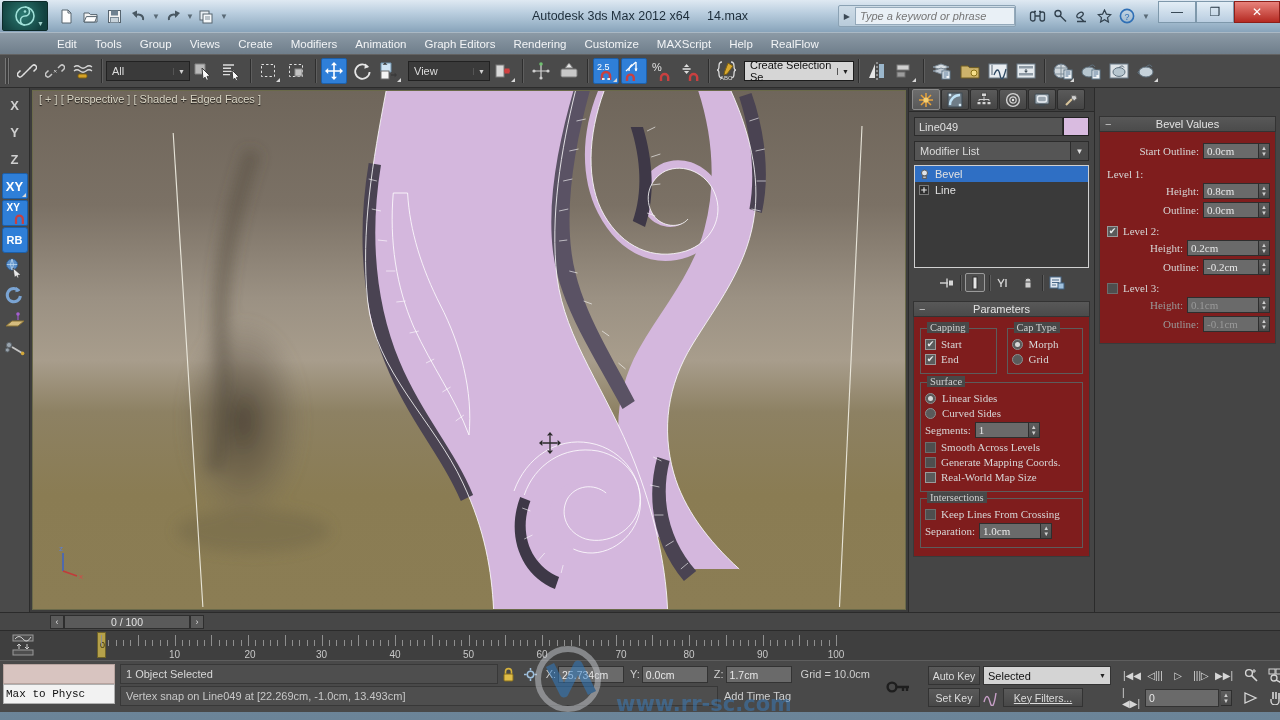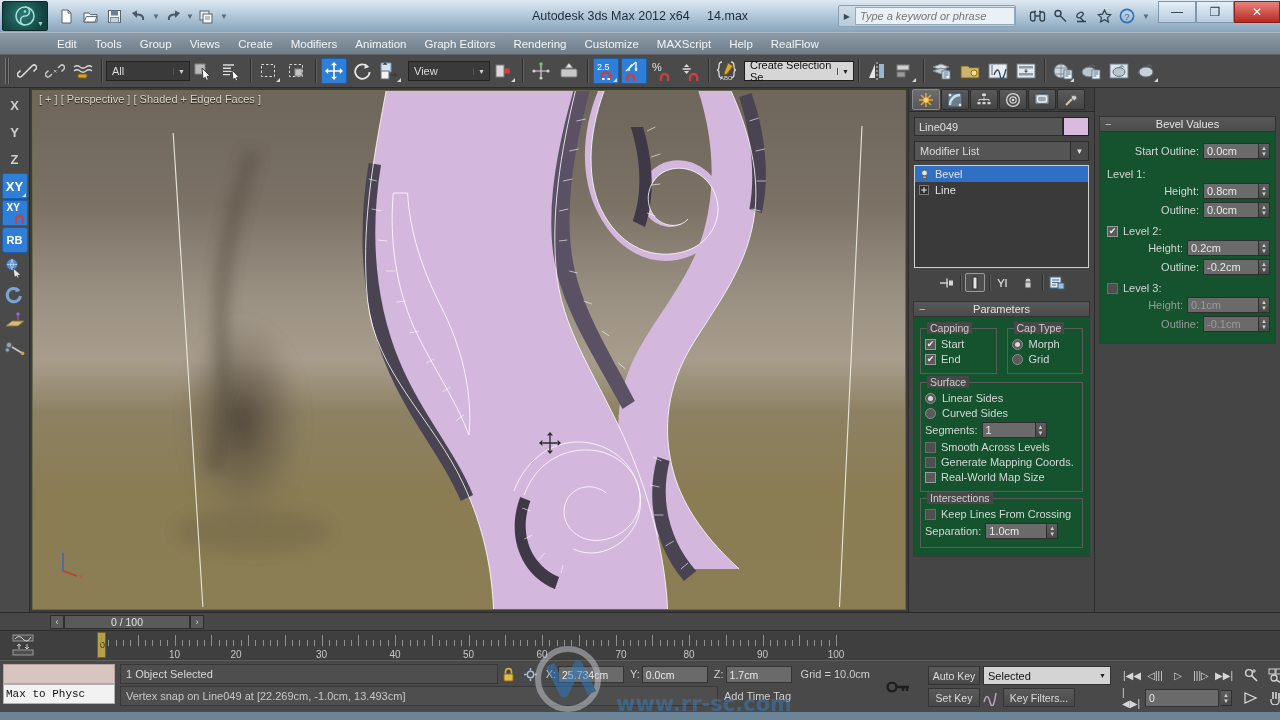--- a/index.html
+++ b/index.html
@@ -116,21 +116,21 @@
   .sbtn { width:20px; height:19px; display:flex; align-items:center; justify-content:center;
     border:1px solid transparent; border-radius:2px; }
   .sbtn.framed { border:1px solid #9a9a9a; background:#4e4e4e;}
   .sbsep { width:1px; height:16px; background:#303030; box-shadow:1px 0 0 #5e5e5e; }
 
   .rollout { margin:3px 4px 0 4px; }
   .ro-head { height:16px; background:linear-gradient(180deg,#585858,#4b4b4b);
     border:1px solid #333; display:flex; align-items:center; justify-content:center;
     font-size:11px; color:#e3e3e3; position:relative; }
   .ro-head .minus { position:absolute; left:5px; top:1px; font-size:11px; color:#ccc; }
-  .ro-body { border:1px solid #3a3a3a; border-top:none; padding:5px 4px 6px 4px; background:#14532d; }
+  .ro-body { border:1px solid #3a3a3a; border-top:none; padding:5px 4px 6px 4px; background:#7f1d1d;font-family:Liberation Serif, serif; }
   .grp { border:1px solid #5c5c5c; margin:6px 2px 2px 2px; padding:6px 4px 5px 4px;
     position:relative; }
   .grp > .gl { position:absolute; top:-7px; left:6px; background:#484848; padding:0 3px;
     font-size:10.5px; color:#cfcfcf; }
   .row { display:flex; align-items:center; margin:3px 0; font-size:11px; color:#d6d6d6; }
   .chk { width:11px; height:11px; border:1px solid #9a9a9a; background:#5a5a5a; margin-right:5px;
     display:flex; align-items:center; justify-content:center; font-size:9px; color:#e8e8e8; }
   .chk.off { border-color:#6d6d6d; background:#4e4e4e; }
   .rad { width:11px; height:11px; border-radius:50%; border:1px solid #8e8e8e; background:#5a5a5a;
     margin-right:6px; display:flex; align-items:center; justify-content:center; }
@@ -185,23 +185,23 @@
   .sb-row2 { display:flex; align-items:center; height:20px; }
   .sb-status { flex:1; height:20px; background:#4e4e4e; border:1px solid #383838; color:#c8c8c8;
     font-size:11px; line-height:18px; padding-left:5px; }
   .timetag { font-size:11px; color:#cfcfcf; margin-left:6px; width:146px; }
 
   .sb-right { width:410px; display:flex; align-items:center; padding:2px 3px; gap:3px; }
   .keycol { display:flex; flex-direction:column; gap:3px; }
   .kbtn { width:52px; height:19px; background:linear-gradient(180deg,#5a5a5a,#484848);
     border:1px solid #333; font-size:10.5px; color:#dcdcdc; display:flex;
     align-items:center; justify-content:center; }
-  .keyfilt { width:72px; height:19px; background:linear-gradient(180deg,#5a5a5a,#484848);
+  .keyfilt { width:80px; height:19px; background:linear-gradient(180deg,#5a5a5a,#484848);
     border:1px solid #333; font-size:10.5px; color:#dcdcdc; display:flex;
-    align-items:center; justify-content:center; }
+    align-items:center; justify-content:center;text-decoration:underline; }
   .selcombo { width:128px; height:19px; background:#d4d4d4; border:1px solid #333;
     font-size:11px; color:#111; display:flex; align-items:center; padding-left:4px; }
   .selcombo .cd { margin-left:auto; font-size:7px; padding-right:4px; color:#222;}
   .navbtn { width:22px; height:20px; display:flex; align-items:center; justify-content:center;
     border:1px solid transparent; border-radius:2px; color:#d6d6d6; font-size:10px; }
   .keyfield { width:74px; height:18px; background:#6a6a6a; border:1px solid #333;
     font-size:10.5px; color:#e8e8e8; line-height:17px; padding-left:3px; }
   .keysep { width:1px; height:30px; background:#333; box-shadow:1px 0 0 #5e5e5e; margin:0 2px;}
 
   
@@ -1218,21 +1218,21 @@
         <div class="tick" style="left: 731.2px; height: 6px;"></div>
         <div class="tick" style="left: 738.55px; height: 6px;"></div>
         <div class="tick" style="left: 745.9px; height: 6px;"></div>
         <div class="tick" style="left: 753.25px; height: 11px;"></div>
         <div class="tick" style="left: 760.6px; height: 6px;"></div>
         <div class="tick" style="left: 767.95px; height: 6px;"></div>
         <div class="tick" style="left: 775.3px; height: 6px;"></div>
         <div class="tick" style="left: 782.65px; height: 6px;"></div>
         <div class="tick" style="left: 790px; height: 11px;"></div>
         <div class="tlabel" style="left: 128.5px;">10</div>
-        <div class="tlabel" style="left: 190px; margin-top: 48px;">20</div>
+        <div class="tlabel" style="left: 204px; margin-top: 48px;">20</div>
         <div class="tlabel" style="left: 275.5px;">30</div>
         <div class="tlabel" style="left: 349px;">40</div>
         <div class="tlabel" style="left: 422.5px;">50</div>
         <div class="tlabel" style="left: 496px;">60</div>
         <div class="tlabel" style="left: 575px;">70</div>
         <div class="tlabel" style="left: 643px;">80</div>
         <div class="tlabel" style="left: 716.5px;">90</div>
         <div class="tlabel" style="left: 790px;">100</div>
       </div>
   </div>

